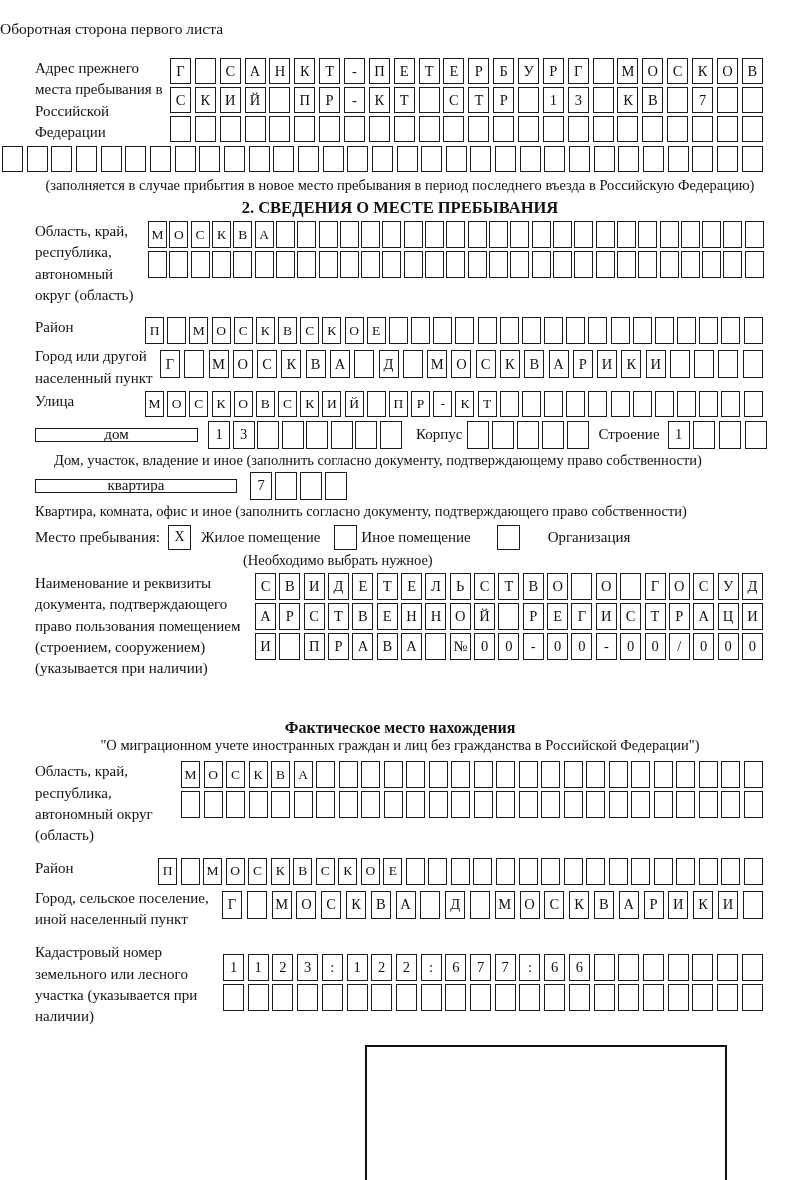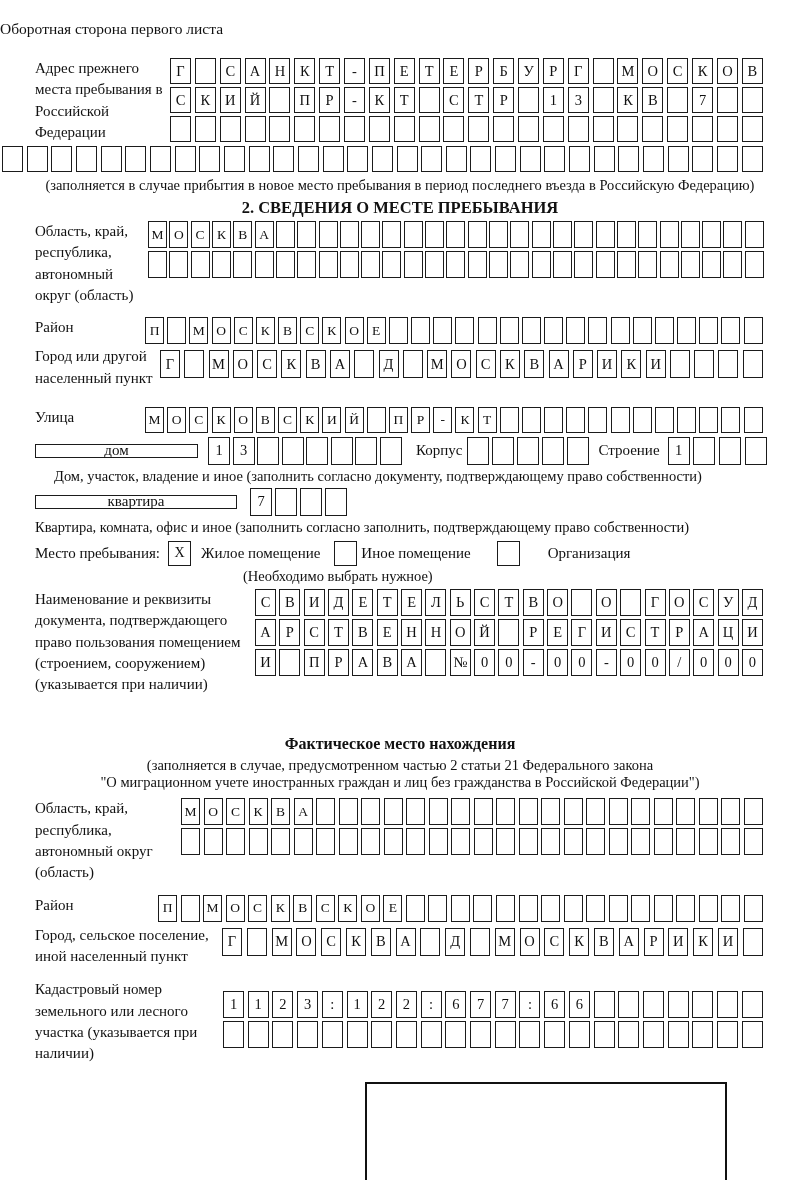--- a/index.html
+++ b/index.html
@@ -308,21 +308,21 @@
         <span class="cell">И</span>
         <span class="cell">К</span>
         <span class="cell">И</span>
         <span class="cell"></span>
         <span class="cell"></span>
         <span class="cell"></span>
         <span class="cell"></span>
       </div>
   </div>
 
-  <div class="field" style="--lw:110px;margin-top:18px">
+  <div class="field" style="--lw:110px;margin-top:2px">
     <div class="flabel">Улица</div>
     <div class="cells c-ul">
         <span class="cell">М</span>
         <span class="cell">О</span>
         <span class="cell">С</span>
         <span class="cell">К</span>
         <span class="cell">О</span>
         <span class="cell">В</span>
         <span class="cell">С</span>
         <span class="cell">К</span>
@@ -381,21 +381,21 @@
 
   <div class="inline-row" style="margin-top:3px">
     <div class="widebox" style="width:202px">квартира</div>
     <div class="cells c-kv" style="margin-left:13px">
         <span class="cell">7</span>
         <span class="cell"></span>
         <span class="cell"></span>
         <span class="cell"></span>
       </div>
   </div>
-  <div class="note" style="margin-left:35px;margin-top:3px">Квартира, комната, офис и иное (заполнить согласно заполнить, подтверждающему право собственности)</div>
+  <div class="note" style="margin-left:35px;margin-top:3px">Квартира, комната, офис и иное (заполнить согласно документу, подтверждающего право собственности)</div>
 
   <div class="inline-row" style="margin-top:5px">
     <span class="lbl">Место пребывания:</span>
     <span class="cb" style="margin-left:8px">X</span>
     <span class="lbl" style="margin-left:10px">Жилое помещение</span>
     <span class="cb" style="margin-left:14px"></span>
     <span class="lbl" style="margin-left:4px">Иное помещение</span>
     <span class="cb" style="margin-left:26px"></span>
     <span class="lbl" style="margin-left:28px">Организация</span>
   </div>
@@ -470,21 +470,20 @@
           <span class="cell">0</span>
           <span class="cell">/</span>
           <span class="cell">0</span>
           <span class="cell">0</span>
           <span class="cell">0</span>
         </div>
     </div>
   </div>
 
   <div class="center-line sec-title" style="margin-top:40px;font-size:16px">Фактическое место нахождения</div>
-  <div class="center-line note" style="margin-top:4px">(заполняется в случае, предусмотренном частью 2 статьи 21 Федерального закона</div>
   <div class="center-line note">"О миграционном учете иностранных граждан и лиц без гражданства в Российской Федерации")</div>
 
   <div class="field" style="--lw:146px;margin-top:7px">
     <div class="flabel">Область, край, республика, автономный округ (область)</div>
     <div class="rows">
       <div class="cells c-reg2">
           <span class="cell">М</span>
           <span class="cell">О</span>
           <span class="cell">С</span>
           <span class="cell">К</span>

